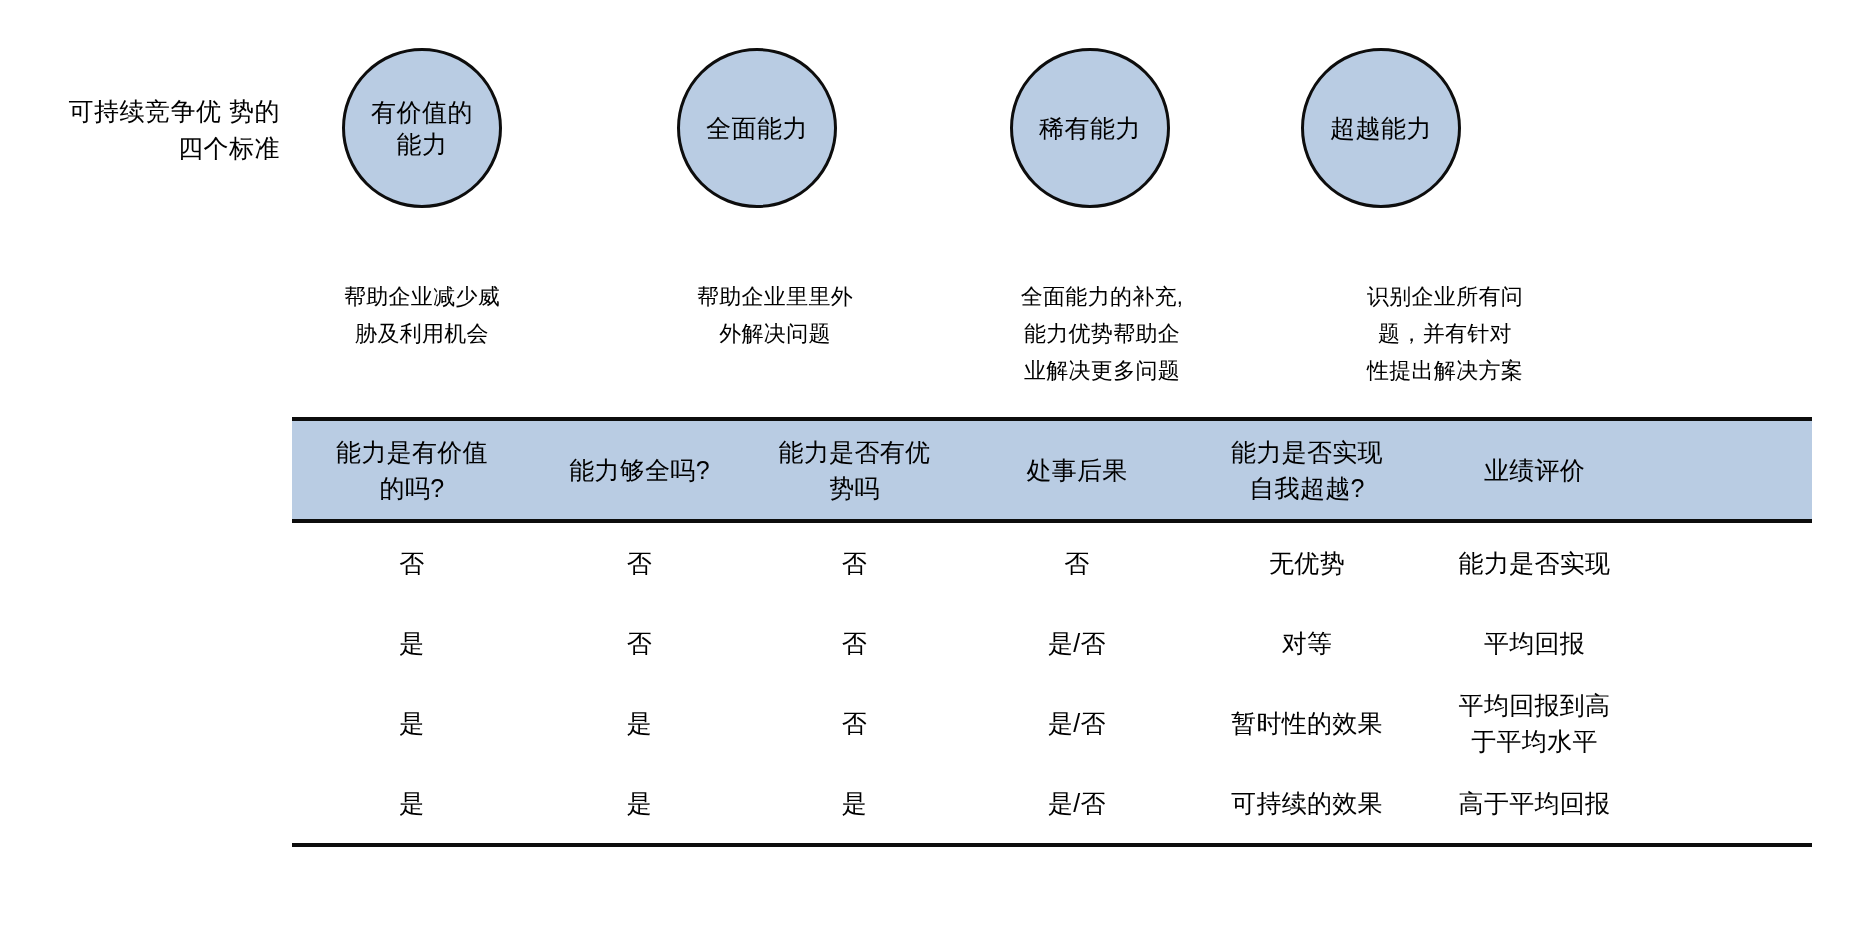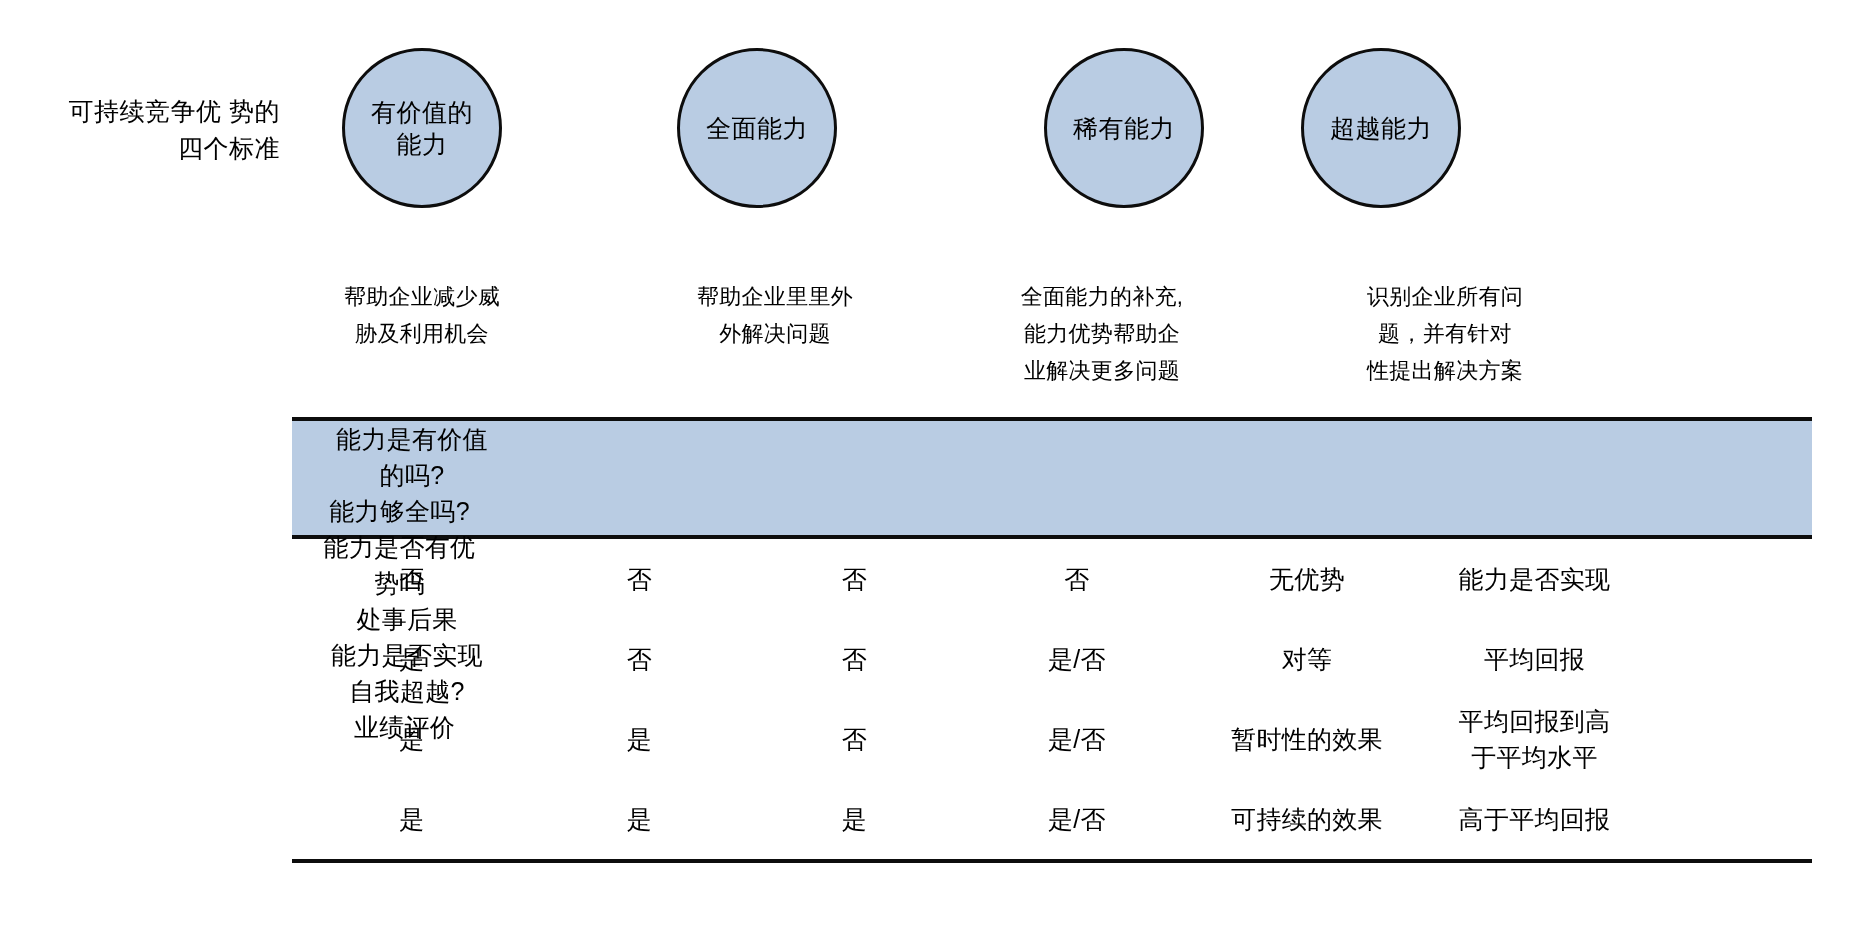--- a/index.html
+++ b/index.html
@@ -101,23 +101,22 @@
   }
   .rule-bottom {
     height: 4px;
     background: #0d0d0d;
     width: 100%;
     margin-top: 0px;
   }
   .thead {
     background: #b9cce3;
     display: flex;
-    height: 114px;
-    align-items: flex-start;
-    flex-direction: column;
+    height: 98px;
+    align-items: center;
   }
   .th {
     font-size: 25px;
     line-height: 36px;
     text-align: center;
     white-space: pre-line;
     letter-spacing: 0.3px;
     box-sizing: border-box;
     padding: 0 4px;
   }
@@ -159,21 +158,21 @@
       <div class="circle">
         <span class="circle-label">有价值的
 能力</span>
       </div>
     </div>
     <div class="circle-slot" id="slot1" style="left: 385px;">
       <div class="circle">
         <span class="circle-label">全面能力</span>
       </div>
     </div>
-    <div class="circle-slot" id="slot2" style="left: 752px;">
+    <div class="circle-slot" id="slot2" style="left: 718px;">
       <div class="circle">
         <span class="circle-label">稀有能力</span>
       </div>
     </div>
     <div class="circle-slot" id="slot3" style="left: 1009px;">
       <div class="circle">
         <span class="circle-label">超越能力</span>
       </div>
     </div>
   </div>

